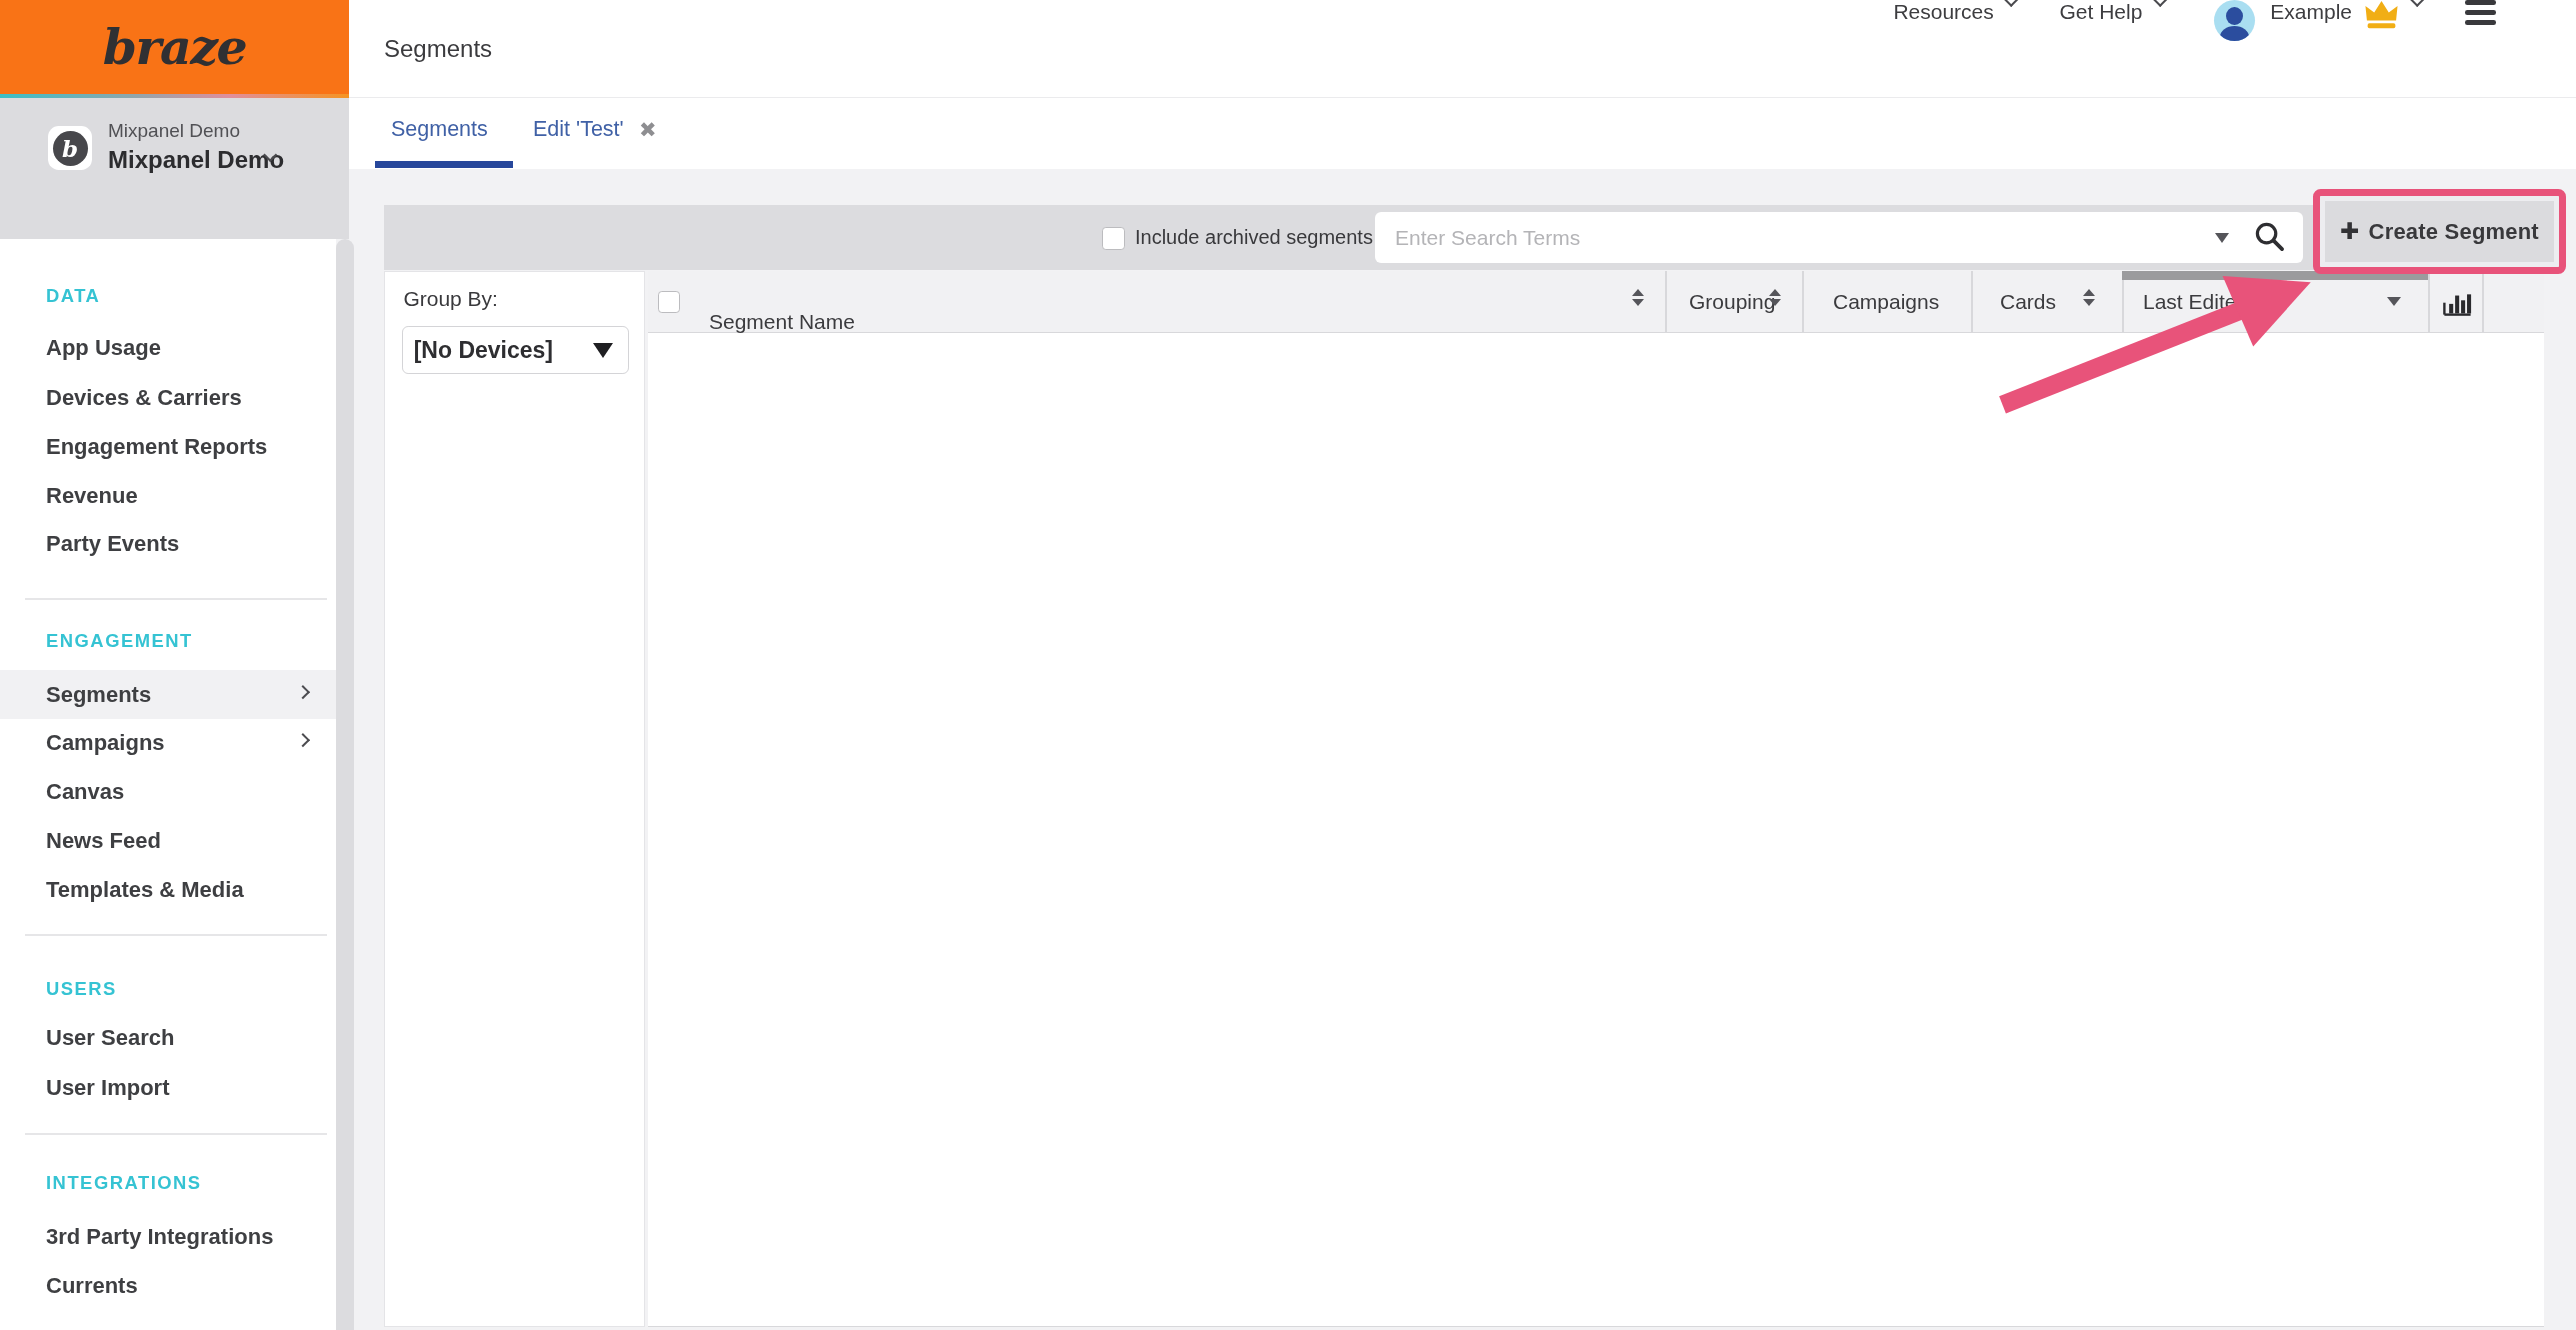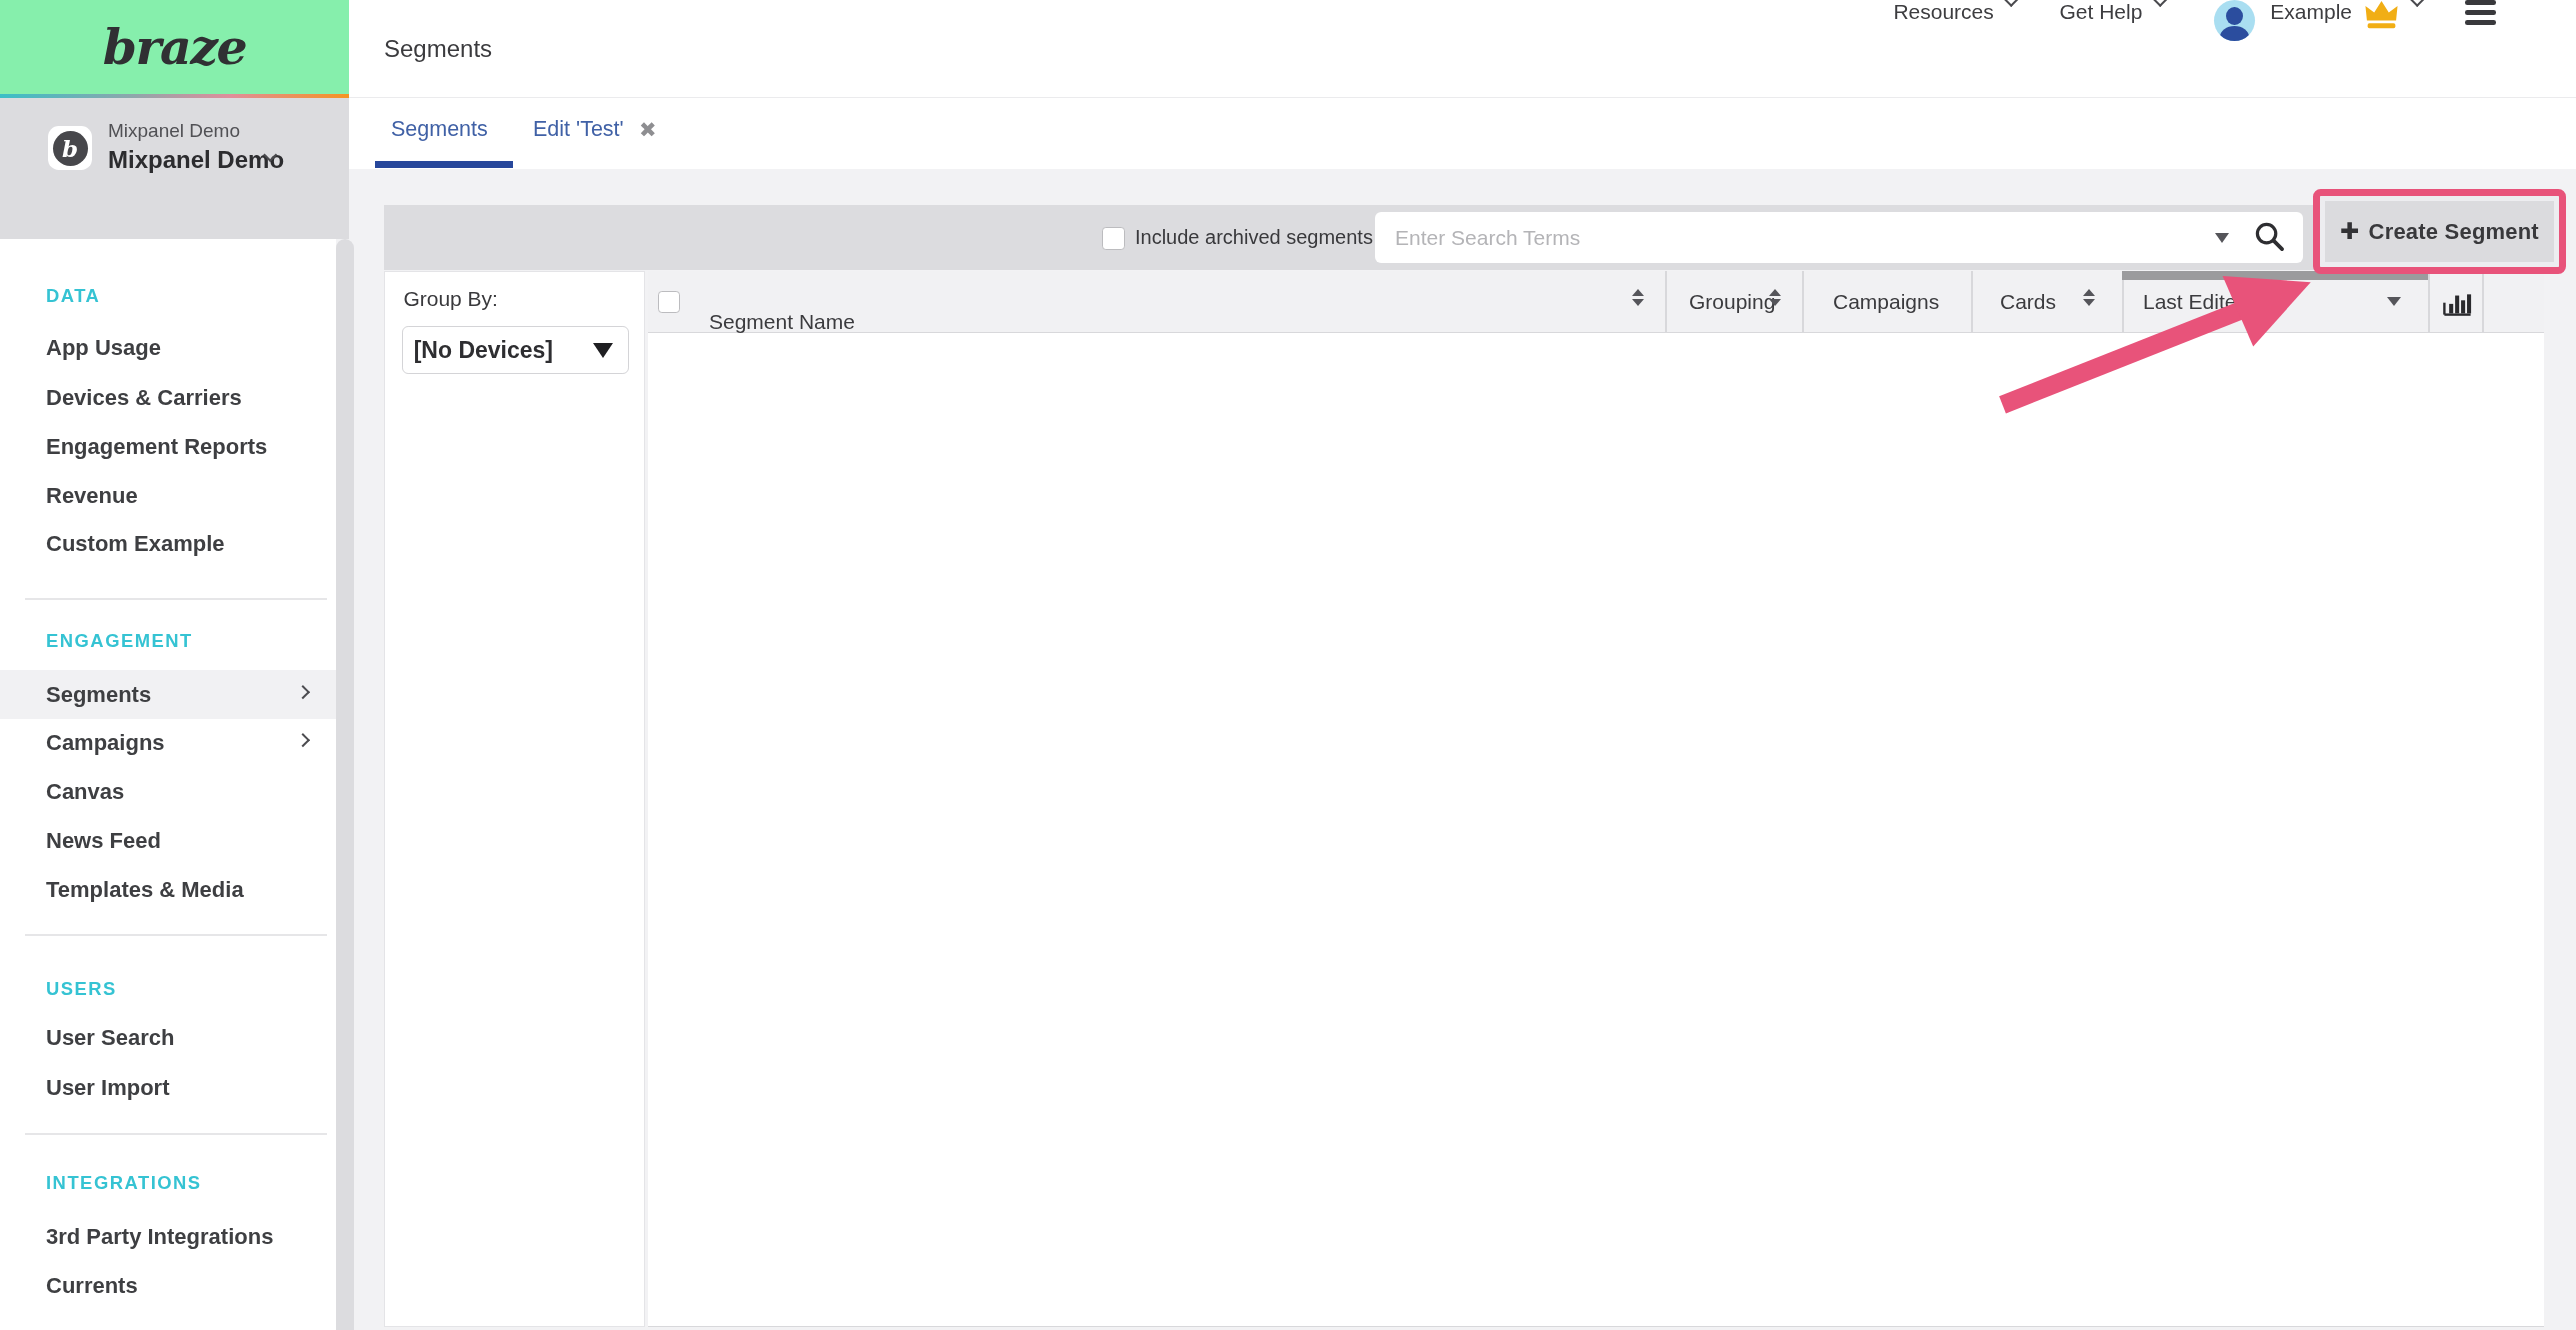--- a/index.html
+++ b/index.html
@@ -58,21 +58,21 @@
   .th-label{position:absolute;top:0;height:61px;display:flex;align-items:center;font-size:21px;color:#3b3b3e;}
   .th-sep{position:absolute;top:0;width:1.5px;height:61px;background:#d8d8db;}
   .sort-icon{position:absolute;display:flex;flex-direction:column;gap:3.1px;align-items:center;}
   .sort-icon .up{width:0;height:0;border-left:6.1px solid transparent;border-right:6.1px solid transparent;border-bottom:7.7px solid #55555a;}
   .sort-icon .dn{width:0;height:0;border-left:6.1px solid transparent;border-right:6.1px solid transparent;border-top:7.7px solid #55555a;}
   .le-strip{position:absolute;left:1474px;top:0;width:306px;height:9.2px;background:#9b9b9d;}
   .th-caret{position:absolute;left:1739px;top:26px;border-left-width:7px;border-right-width:7px;border-top-width:9.2px;}
   .th-check{position:absolute;left:10px;top:20px;width:21.5px;height:21.5px;}
 
   
-  .sb-logo{left:0;top:0;width:349px;height:94px;background:#86efac;display:flex;align-items:center;justify-content:center;z-index:20;}
+  .sb-logo{left:0;top:0;width:349px;height:94px;background:#f97316;display:flex;align-items:center;justify-content:center;z-index:20;}
   .brand-word{font-family:"DejaVu Serif","Liberation Serif",serif;font-style:italic;font-weight:800;font-size:49px;color:#303033;letter-spacing:-1.5px;}
   .sb-grad{left:0;top:94px;width:349px;height:3.8px;background:linear-gradient(90deg,#3bbfc6 0%,#8fa6ab 38%,#e08e9b 66%,#f59422 100%);z-index:20;}
   .sb-account{left:0;top:98px;width:349px;height:141px;background:#dcdcdf;z-index:20;}
   .acct-tile{position:absolute;left:48px;top:28px;width:44px;height:44px;background:#fff;border-radius:10.7px;}
   .acct-circle{position:absolute;left:4.6px;top:4.6px;width:35px;height:35px;border-radius:50%;background:#47474b;display:flex;align-items:center;justify-content:center;}
   .acct-b{color:#fff;font-family:"DejaVu Serif","Liberation Serif",serif;font-style:italic;font-weight:700;font-size:23px;}
   .acct-small{position:absolute;left:108px;top:21.5px;font-size:19px;color:#515155;}
   .acct-big{position:absolute;left:108px;top:48px;font-size:24px;font-weight:700;color:#2c2c2f;}
   .acct-chev{position:absolute;left:265px;top:57px;}
   .sb-body{left:0;top:239px;width:336px;height:1092px;background:#fff;z-index:20;}
@@ -192,21 +192,21 @@
     <div class="acct-big">Mixpanel Demo</div>
     <span class="chev acct-chev"></span>
   </div>
 
   <div class="abs sb-body">
     <div class="sb-head" style="top:38px;">DATA</div>
     <div class="sb-item" style="top:84px;">App Usage</div>
     <div class="sb-item" style="top:134px;">Devices &amp; Carriers</div>
     <div class="sb-item" style="top:183px;">Engagement Reports</div>
     <div class="sb-item" style="top:232px;">Revenue</div>
-    <div class="sb-item" style="top:280px;">Custom Example</div>
+    <div class="sb-item" style="top:280px;">Party Events</div>
     <div class="sb-div" style="top:359px;"></div>
 
     <div class="sb-head" style="top:383px;">ENGAGEMENT</div>
     <div class="sb-item active" style="top:431px;">
       <span>Segments</span>
       <span class="chev chev-right"></span>
     </div>
     <div class="sb-item" style="top:479px;">
       <span>Campaigns</span>
       <span class="chev chev-right"></span>

